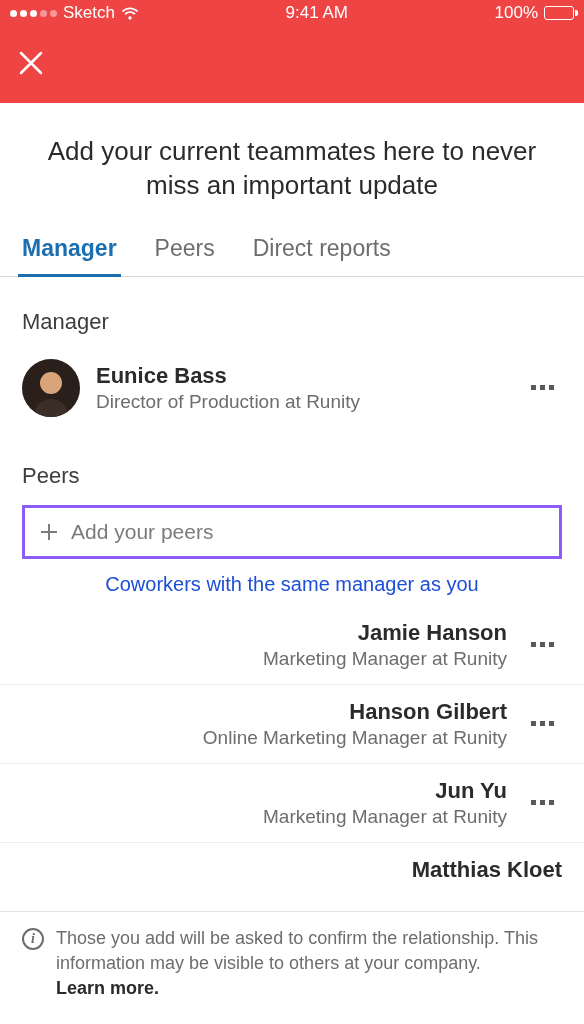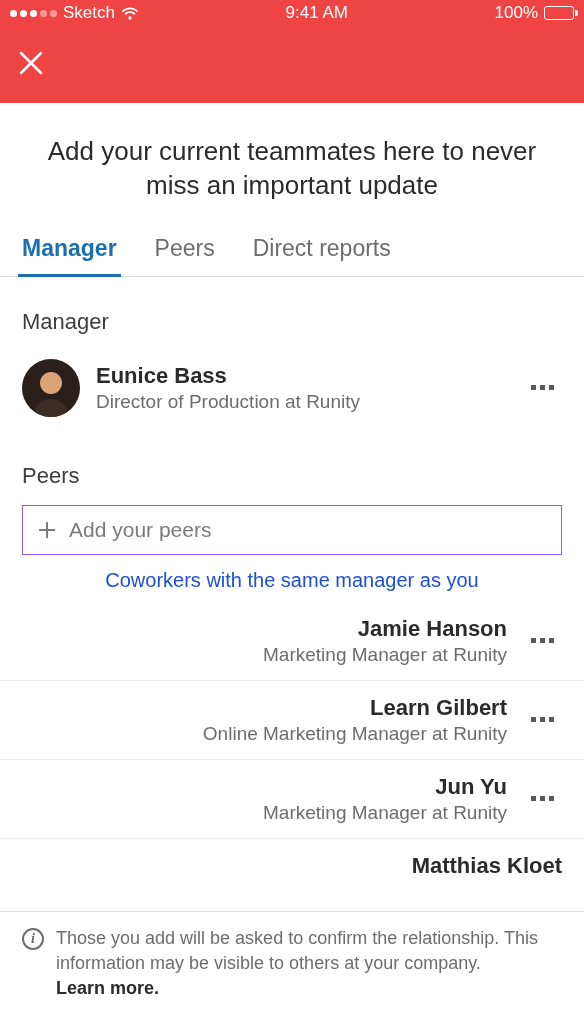--- a/index.html
+++ b/index.html
@@ -94,21 +94,21 @@
   .avatar svg { width: 100%; height: 100%; display: block; }
   .person-text { flex: 1; min-width: 0; }
   .person-name { font-size: 22px; font-weight: 700; color: #2b2b2b; }
   .person-title { font-size: 19px; color: #6d6d6d; margin-top: 2px; white-space: nowrap; overflow: hidden; text-overflow: ellipsis; }
   .more-btn {
     display: flex; gap: 4px; padding: 8px; cursor: pointer;
   }
   .more-btn span { width: 5px; height: 5px; background: #5a5a5a; }
   .add-box {
     margin: 6px 22px 10px;
-    border: 1px solid #8b5cf6;
+    border: 3px solid #8b5cf6;
     padding: 12px 14px;
     display: flex; align-items: center; gap: 12px;
     font-size: 21px;
     color: #7b7b7b;
     cursor: text;
   }
   .subtext {
     padding: 4px 22px 4px;
     font-size: 20px;
     color: #1d4ed8;
@@ -237,21 +237,21 @@
     <div class="person-row">
       <div class="avatar">
         <svg viewBox="0 0 58 58">
             <rect width="58" height="58" fill="#efefef"></rect>
             <circle cx="29" cy="22" r="12" fill="#e6c3a8"></circle>
             <path d="M14 14c3-6 12-10 20-4 4 3 6 10 4 16-4-2-8-3-12-3s-9 1-12-9z" fill="#3a2a22"></path>
             <path d="M10 58c0-14 9-20 19-20s19 6 19 20" fill="#2b2b2b"></path>
           </svg>
       </div>
       <div class="person-text">
-        <div class="person-name">Learn Gilbert</div>
+        <div class="person-name">Hanson Gilbert</div>
         <div class="person-title">Online Marketing Manager at Runity</div>
       </div>
       <div class="more-btn">
           <span></span>
           <span></span>
           <span></span>
         </div>
     </div>
 
     <div class="person-row">

